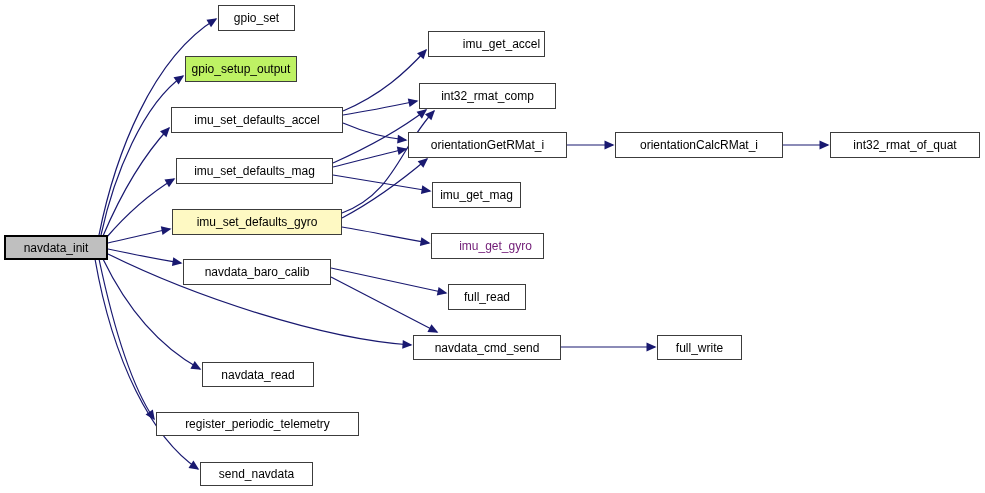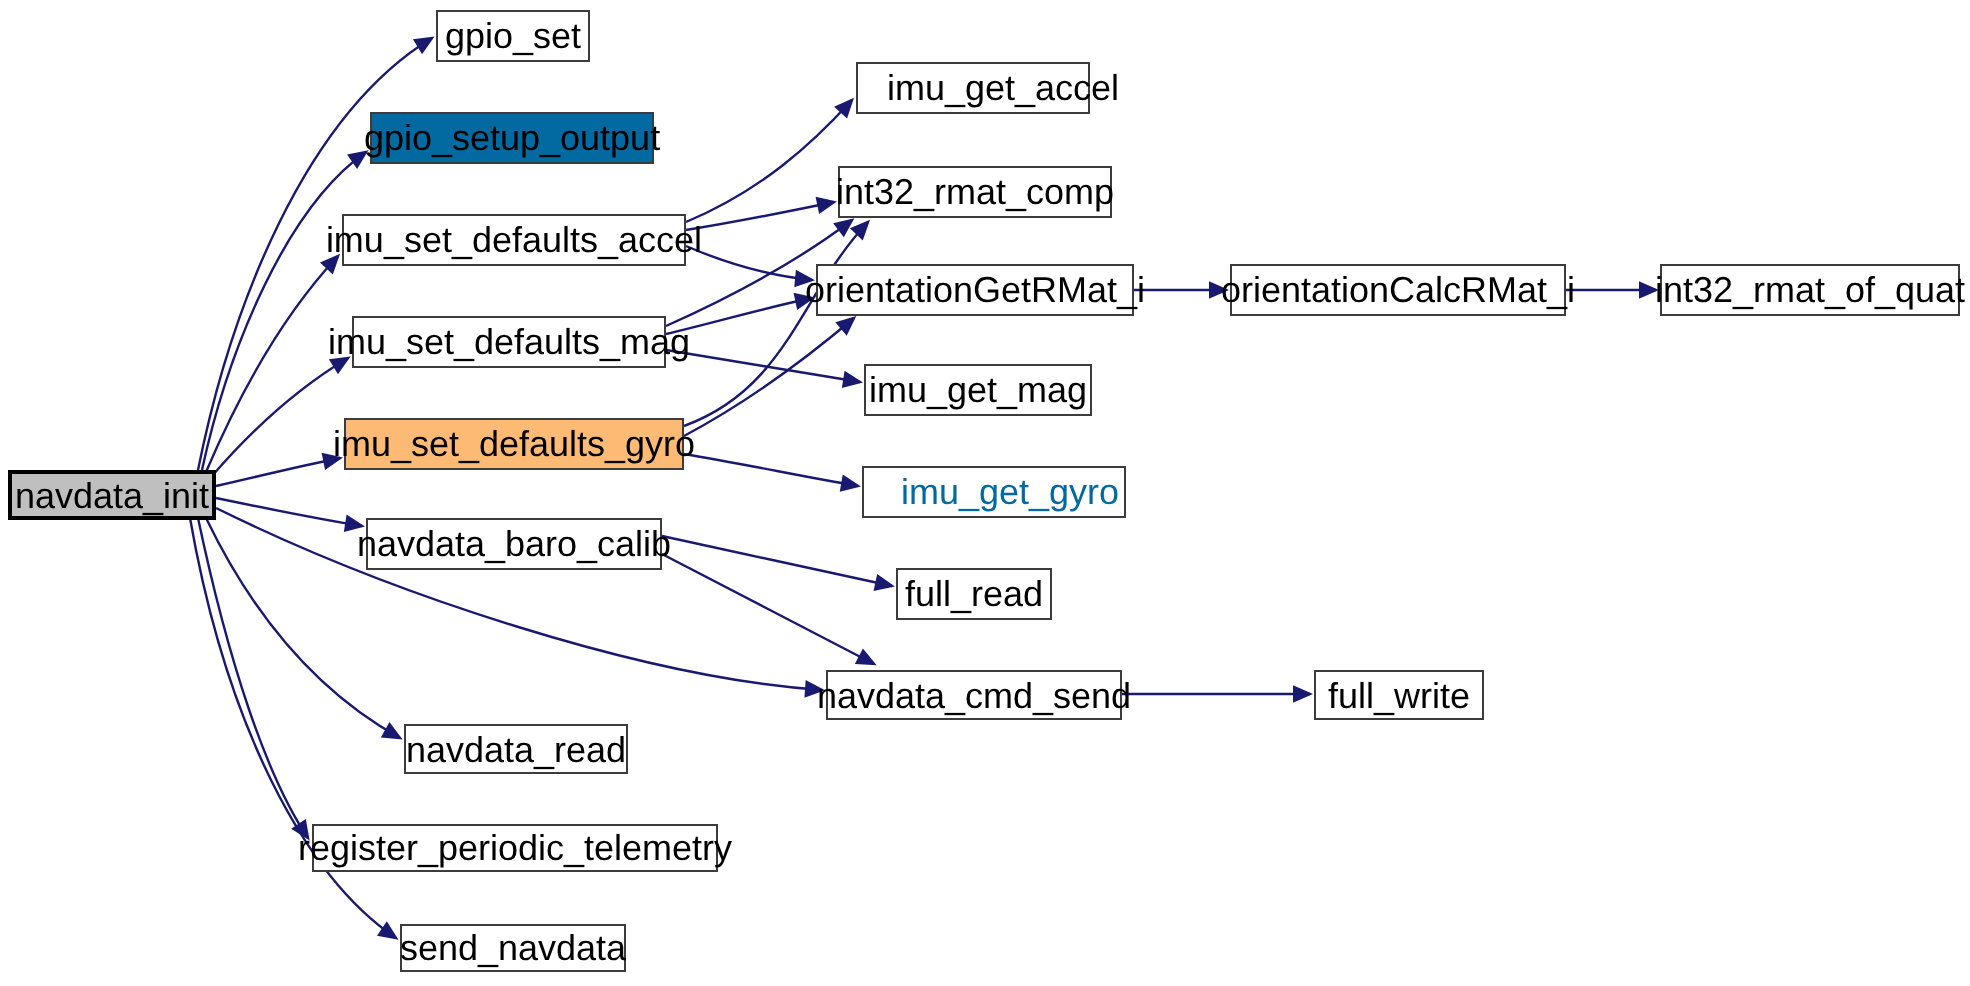--- a/index.html
+++ b/index.html
@@ -20,21 +20,21 @@
     fill: none;
     stroke-width: 1.2px;
   }
   .node {
     position: absolute;
     box-sizing: border-box;
     display: flex;
     align-items: center;
     justify-content: center;
     white-space: nowrap;
-    font-size: 18px;
+    font-size: 12px;
     line-height: 1;
     cursor: pointer;
   }
   .node.root {
     cursor: default;
   }
 </style>
 </head>
 <body>
 
@@ -68,32 +68,32 @@
         <path d="M331,268 C369,276 408,285 446,293" class="edge" stroke="#191970" marker-end="url(#arrow)"></path>
         <path d="M331,277 C366,295 402,314 437,332" class="edge" stroke="#191970" marker-end="url(#arrow)"></path>
         <path d="M567,145 C582,145 597,145 613,145" class="edge" stroke="#191970" marker-end="url(#arrow)"></path>
         <path d="M783,145 C798,145 812,145 828,145" class="edge" stroke="#191970" marker-end="url(#arrow)"></path>
         <path d="M561,347 C592,347 623,347 655,347" class="edge" stroke="#191970" marker-end="url(#arrow)"></path>
       </g>
   </svg>
   <div>
       <div class="node root" style="left: 4px; top: 235px; width: 104px; height: 25px; background: rgb(191, 191, 191); border: 2px solid rgb(0, 0, 0); color: rgb(0, 0, 0);">navdata_init</div>
       <div class="node" style="left: 218px; top: 5px; width: 77px; height: 26px; background: rgb(255, 255, 255); border: 1px solid rgb(60, 60, 60); color: rgb(0, 0, 0);">gpio_set</div>
-      <div class="node" style="left: 185px; top: 56px; width: 142px; height: 26px; background: #0369a1; border: 1px solid rgb(60, 60, 60); color: rgb(0, 0, 0);">gpio_setup_output</div>
+      <div class="node" style="left: 185px; top: 56px; width: 112px; height: 26px; background: #bef264; border: 1px solid rgb(60, 60, 60); color: rgb(0, 0, 0);">gpio_setup_output</div>
       <div class="node" style="left: 171px; top: 107px; width: 172px; height: 26px; background: rgb(255, 255, 255); border: 1px solid rgb(60, 60, 60); color: rgb(0, 0, 0);">imu_set_defaults_accel</div>
       <div class="node" style="left: 176px; top: 158px; width: 157px; height: 26px; background: rgb(255, 255, 255); border: 1px solid rgb(60, 60, 60); color: rgb(0, 0, 0);">imu_set_defaults_mag</div>
-      <div class="node" style="left: 172px; top: 209px; width: 170px; height: 26px; background: #fdba74; border: 1px solid rgb(60, 60, 60); color: rgb(0, 0, 0);">imu_set_defaults_gyro</div>
+      <div class="node" style="left: 172px; top: 209px; width: 170px; height: 26px; background: #fef9c3; border: 1px solid rgb(60, 60, 60); color: rgb(0, 0, 0);">imu_set_defaults_gyro</div>
       <div class="node" style="left: 183px; top: 259px; width: 148px; height: 26px; background: rgb(255, 255, 255); border: 1px solid rgb(60, 60, 60); color: rgb(0, 0, 0);">navdata_baro_calib</div>
       <div class="node" style="left: 202px; top: 362px; width: 112px; height: 25px; background: rgb(255, 255, 255); border: 1px solid rgb(60, 60, 60); color: rgb(0, 0, 0);">navdata_read</div>
       <div class="node" style="left: 156px; top: 412px; width: 203px; height: 24px; background: rgb(255, 255, 255); border: 1px solid rgb(60, 60, 60); color: rgb(0, 0, 0);">register_periodic_telemetry</div>
       <div class="node" style="left: 200px; top: 462px; width: 113px; height: 24px; background: rgb(255, 255, 255); border: 1px solid rgb(60, 60, 60); color: rgb(0, 0, 0); text-align: center;">send_navdata</div>
       <div class="node" style="left: 428px; top: 31px; width: 117px; height: 26px; background: rgb(255, 255, 255); border: 1px solid rgb(60, 60, 60); color: rgb(0, 0, 0); padding-left: 30px;">imu_get_accel</div>
       <div class="node" style="left: 419px; top: 83px; width: 137px; height: 26px; background: rgb(255, 255, 255); border: 1px solid rgb(60, 60, 60); color: rgb(0, 0, 0);">int32_rmat_comp</div>
       <div class="node" style="left: 408px; top: 132px; width: 159px; height: 26px; background: rgb(255, 255, 255); border: 1px solid rgb(60, 60, 60); color: rgb(0, 0, 0);">orientationGetRMat_i</div>
-      <div class="node" style="left: 432px; top: 182px; width: 114px; height: 26px; background: rgb(255, 255, 255); border: 1px solid rgb(60, 60, 60); color: rgb(0, 0, 0);">imu_get_mag</div>
-      <div class="node" style="left: 431px; top: 233px; width: 132px; height: 26px; background: rgb(255, 255, 255); border: 1px solid rgb(60, 60, 60); color: #0369a1; padding-left: 16px;">imu_get_gyro</div>
+      <div class="node" style="left: 432px; top: 182px; width: 89px; height: 26px; background: rgb(255, 255, 255); border: 1px solid rgb(60, 60, 60); color: rgb(0, 0, 0);">imu_get_mag</div>
+      <div class="node" style="left: 431px; top: 233px; width: 113px; height: 26px; background: rgb(255, 255, 255); border: 1px solid rgb(60, 60, 60); color: #701a75; padding-left: 16px;">imu_get_gyro</div>
       <div class="node" style="left: 448px; top: 284px; width: 78px; height: 26px; background: rgb(255, 255, 255); border: 1px solid rgb(60, 60, 60); color: rgb(0, 0, 0);">full_read</div>
       <div class="node" style="left: 413px; top: 335px; width: 148px; height: 25px; background: rgb(255, 255, 255); border: 1px solid rgb(60, 60, 60); color: rgb(0, 0, 0);">navdata_cmd_send</div>
       <div class="node" style="left: 615px; top: 132px; width: 168px; height: 26px; background: rgb(255, 255, 255); border: 1px solid rgb(60, 60, 60); color: rgb(0, 0, 0);">orientationCalcRMat_i</div>
       <div class="node" style="left: 657px; top: 335px; width: 85px; height: 25px; background: rgb(255, 255, 255); border: 1px solid rgb(60, 60, 60); color: rgb(0, 0, 0);">full_write</div>
       <div class="node" style="left: 830px; top: 132px; width: 150px; height: 26px; background: rgb(255, 255, 255); border: 1px solid rgb(60, 60, 60); color: rgb(0, 0, 0);">int32_rmat_of_quat</div>
     </div>
 </div>
 
 </body></html>

